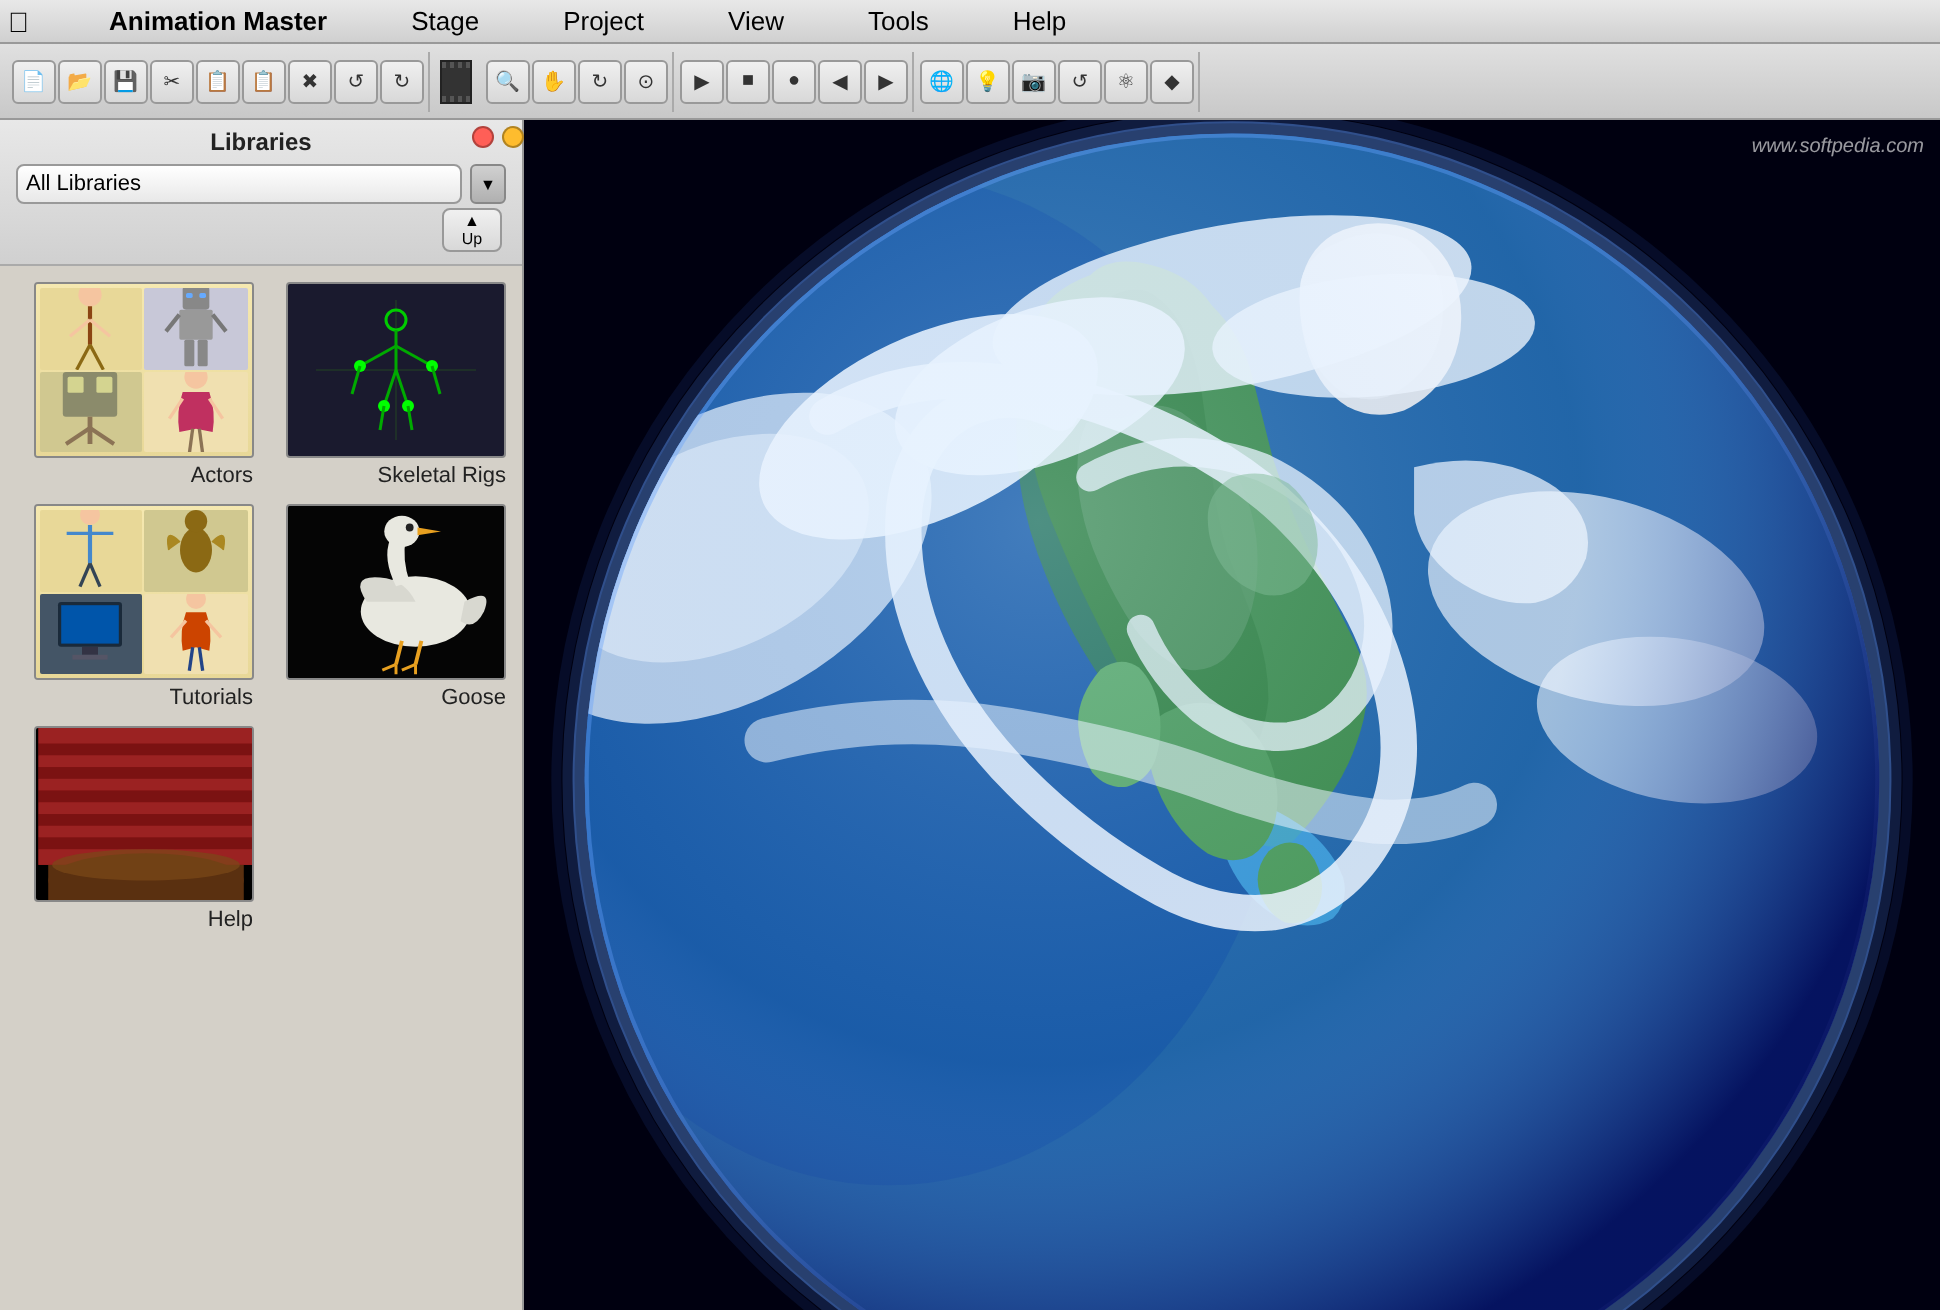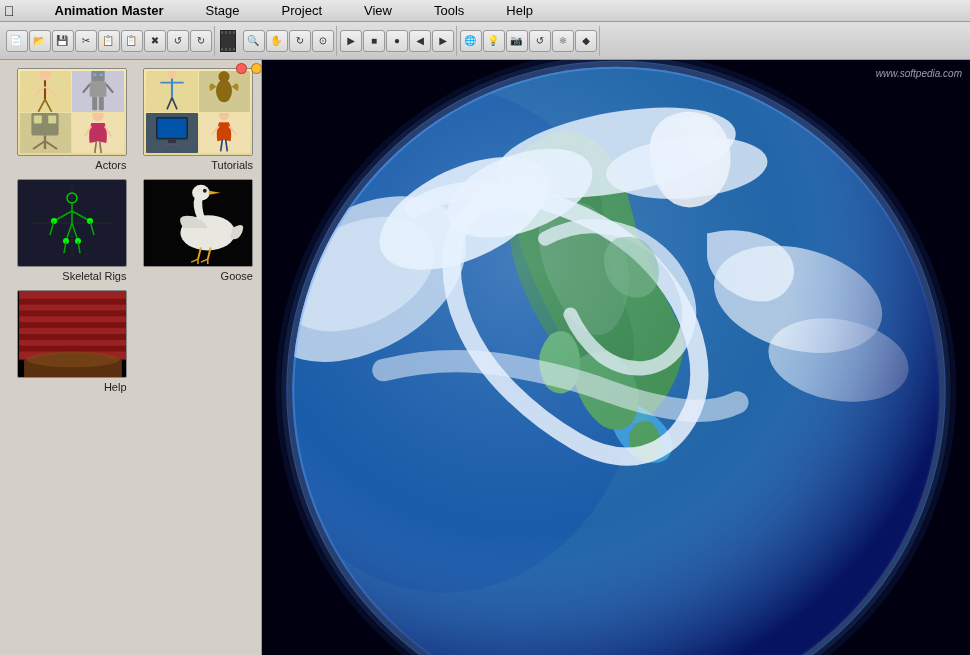--- a/index.html
+++ b/index.html
@@ -403,20 +403,38 @@
 
 <div id="main">
 
   <div id="libraries">
 
     <div id="win-buttons">
       <div class="win-btn close"></div>
       <div class="win-btn minimize"></div>
     </div>
 
+    <div id="lib-header">
+      <div id="lib-title">Libraries</div>
+      <div id="lib-controls">
+        <select id="lib-select">
+          <option>All Libraries</option>
+          <option>Actors</option>
+          <option>Skeletal Rigs</option>
+          <option>Tutorials</option>
+        </select>
+        <div class="select-arrow">▼</div>
+      </div>
+      <div id="lib-up-btn" style="width:100%;">
+        <div class="up-button">
+          <span>▲</span>
+          <span>Up</span>
+        </div>
+      </div>
+    </div>
 
     <div id="lib-grid">
 
       <div class="lib-item">
         <div class="lib-item-thumb">
           <div class="thumb-actors" style="width:100%;height:100%;">
 
             <div class="thumb-sub" style="background:#e8d898;">
               <svg viewBox="0 0 40 60" width="36" height="50">
                 <circle cx="20" cy="10" r="7" fill="#f5c5a0"></circle>
@@ -458,68 +476,20 @@
                 <path d="M12,18 Q8,30 10,42 L20,40 L30,42 Q32,30 28,18 Z" fill="#c03060"></path>
                 <line x1="12" y1="22" x2="4" y2="34" stroke="#f5c5a0" stroke-width="2"></line>
                 <line x1="28" y1="22" x2="36" y2="34" stroke="#f5c5a0" stroke-width="2"></line>
                 <line x1="18" y1="40" x2="16" y2="55" stroke="#8B7355" stroke-width="2"></line>
                 <line x1="22" y1="40" x2="24" y2="55" stroke="#8B7355" stroke-width="2"></line>
               </svg>
             </div>
           </div>
         </div>
         <span class="lib-item-label">Actors</span>
-      </div>
-
-      <div class="lib-item">
-        <div class="lib-item-thumb">
-          <div class="thumb-tutorials" style="width:100%;height:100%;">
-
-            <div class="thumb-sub" style="background:#e8d898;">
-              <svg viewBox="0 0 40 60" width="36" height="50">
-                <circle cx="20" cy="9" r="6" fill="#f5c5a0"></circle>
-                <line x1="20" y1="15" x2="20" y2="38" stroke="#4488cc" stroke-width="2.5"></line>
-                <line x1="20" y1="20" x2="6" y2="20" stroke="#4488cc" stroke-width="2"></line>
-                <line x1="20" y1="20" x2="34" y2="20" stroke="#4488cc" stroke-width="2"></line>
-                <line x1="20" y1="38" x2="14" y2="52" stroke="#334455" stroke-width="2"></line>
-                <line x1="20" y1="38" x2="26" y2="52" stroke="#334455" stroke-width="2"></line>
-              </svg>
-            </div>
-
-            <div class="thumb-sub" style="background:#d0c890;">
-              <svg viewBox="0 0 50 60" width="40" height="50">
-                <ellipse cx="25" cy="30" rx="10" ry="14" fill="#8B6914"></ellipse>
-                <circle cx="25" cy="12" r="7" fill="#8B6914"></circle>
-                <path d="M15,25 Q5,15 8,30" stroke="#aa8822" fill="#aa8822" stroke-width="1"></path>
-                <path d="M35,25 Q45,15 42,30" stroke="#aa8822" fill="#aa8822" stroke-width="1"></path>
-              </svg>
-            </div>
-
-            <div class="thumb-sub" style="background:#445566;">
-              <svg viewBox="0 0 50 50" width="40" height="40">
-                <rect x="5" y="5" width="40" height="28" fill="#1a2a3a" rx="2"></rect>
-                <rect x="7" y="7" width="36" height="24" fill="#0055aa"></rect>
-                <rect x="20" y="33" width="10" height="5" fill="#334"></rect>
-                <rect x="14" y="38" width="22" height="3" fill="#556"></rect>
-              </svg>
-            </div>
-
-            <div class="thumb-sub" style="background:#f0e0b0;">
-              <svg viewBox="0 0 40 60" width="36" height="50">
-                <circle cx="20" cy="9" r="6" fill="#f5c5a0"></circle>
-                <path d="M14,17 Q10,28 12,40 L20,38 L28,40 Q30,28 26,17 Z" fill="#cc4400"></path>
-                <line x1="14" y1="22" x2="5" y2="32" stroke="#f5c5a0" stroke-width="2"></line>
-                <line x1="26" y1="22" x2="35" y2="32" stroke="#f5c5a0" stroke-width="2"></line>
-                <line x1="18" y1="38" x2="16" y2="52" stroke="#224488" stroke-width="2"></line>
-                <line x1="22" y1="38" x2="24" y2="52" stroke="#224488" stroke-width="2"></line>
-              </svg>
-            </div>
-          </div>
-        </div>
-        <span class="lib-item-label">Tutorials</span>
       </div>
 
       <div class="lib-item">
         <div class="lib-item-thumb thumb-skeletal">
           <svg viewBox="0 0 100 80" width="100" height="80">
 
             <line x1="10" y1="40" x2="90" y2="40" stroke="#224422" stroke-width="0.5"></line>
             <line x1="50" y1="5" x2="50" y2="75" stroke="#224422" stroke-width="0.5"></line>
 
             <circle cx="50" cy="15" r="5" fill="none" stroke="#00cc00" stroke-width="1.5"></circle>
@@ -532,20 +502,68 @@
             <line x1="68" y1="38" x2="72" y2="52" stroke="#00aa00" stroke-width="1.5"></line>
             <line x1="50" y1="40" x2="44" y2="58" stroke="#00aa00" stroke-width="1.5"></line>
             <line x1="50" y1="40" x2="56" y2="58" stroke="#00aa00" stroke-width="1.5"></line>
             <circle cx="44" cy="58" r="3" fill="#00ff00"></circle>
             <circle cx="56" cy="58" r="3" fill="#00ff00"></circle>
             <line x1="44" y1="58" x2="42" y2="70" stroke="#00aa00" stroke-width="1.5"></line>
             <line x1="56" y1="58" x2="58" y2="70" stroke="#00aa00" stroke-width="1.5"></line>
           </svg>
         </div>
         <span class="lib-item-label">Skeletal Rigs</span>
+      </div>
+
+      <div class="lib-item">
+        <div class="lib-item-thumb">
+          <div class="thumb-tutorials" style="width:100%;height:100%;">
+
+            <div class="thumb-sub" style="background:#e8d898;">
+              <svg viewBox="0 0 40 60" width="36" height="50">
+                <circle cx="20" cy="9" r="6" fill="#f5c5a0"></circle>
+                <line x1="20" y1="15" x2="20" y2="38" stroke="#4488cc" stroke-width="2.5"></line>
+                <line x1="20" y1="20" x2="6" y2="20" stroke="#4488cc" stroke-width="2"></line>
+                <line x1="20" y1="20" x2="34" y2="20" stroke="#4488cc" stroke-width="2"></line>
+                <line x1="20" y1="38" x2="14" y2="52" stroke="#334455" stroke-width="2"></line>
+                <line x1="20" y1="38" x2="26" y2="52" stroke="#334455" stroke-width="2"></line>
+              </svg>
+            </div>
+
+            <div class="thumb-sub" style="background:#d0c890;">
+              <svg viewBox="0 0 50 60" width="40" height="50">
+                <ellipse cx="25" cy="30" rx="10" ry="14" fill="#8B6914"></ellipse>
+                <circle cx="25" cy="12" r="7" fill="#8B6914"></circle>
+                <path d="M15,25 Q5,15 8,30" stroke="#aa8822" fill="#aa8822" stroke-width="1"></path>
+                <path d="M35,25 Q45,15 42,30" stroke="#aa8822" fill="#aa8822" stroke-width="1"></path>
+              </svg>
+            </div>
+
+            <div class="thumb-sub" style="background:#445566;">
+              <svg viewBox="0 0 50 50" width="40" height="40">
+                <rect x="5" y="5" width="40" height="28" fill="#1a2a3a" rx="2"></rect>
+                <rect x="7" y="7" width="36" height="24" fill="#0055aa"></rect>
+                <rect x="20" y="33" width="10" height="5" fill="#334"></rect>
+                <rect x="14" y="38" width="22" height="3" fill="#556"></rect>
+              </svg>
+            </div>
+
+            <div class="thumb-sub" style="background:#f0e0b0;">
+              <svg viewBox="0 0 40 60" width="36" height="50">
+                <circle cx="20" cy="9" r="6" fill="#f5c5a0"></circle>
+                <path d="M14,17 Q10,28 12,40 L20,38 L28,40 Q30,28 26,17 Z" fill="#cc4400"></path>
+                <line x1="14" y1="22" x2="5" y2="32" stroke="#f5c5a0" stroke-width="2"></line>
+                <line x1="26" y1="22" x2="35" y2="32" stroke="#f5c5a0" stroke-width="2"></line>
+                <line x1="18" y1="38" x2="16" y2="52" stroke="#224488" stroke-width="2"></line>
+                <line x1="22" y1="38" x2="24" y2="52" stroke="#224488" stroke-width="2"></line>
+              </svg>
+            </div>
+          </div>
+        </div>
+        <span class="lib-item-label">Tutorials</span>
       </div>
 
       <div class="lib-item">
         <div class="lib-item-thumb thumb-goose">
           <svg viewBox="0 0 110 90" width="110" height="88">
 
             <rect width="110" height="90" fill="#050505"></rect>
 
             <ellipse cx="65" cy="55" rx="28" ry="18" fill="#e8e8e0"></ellipse>
 

